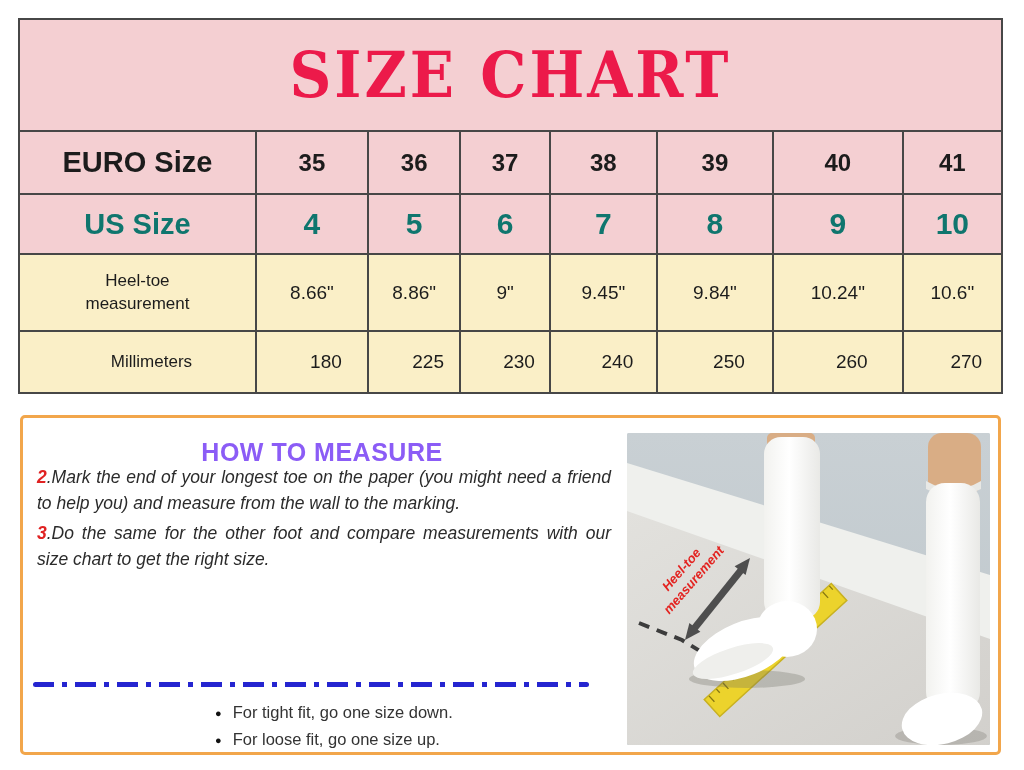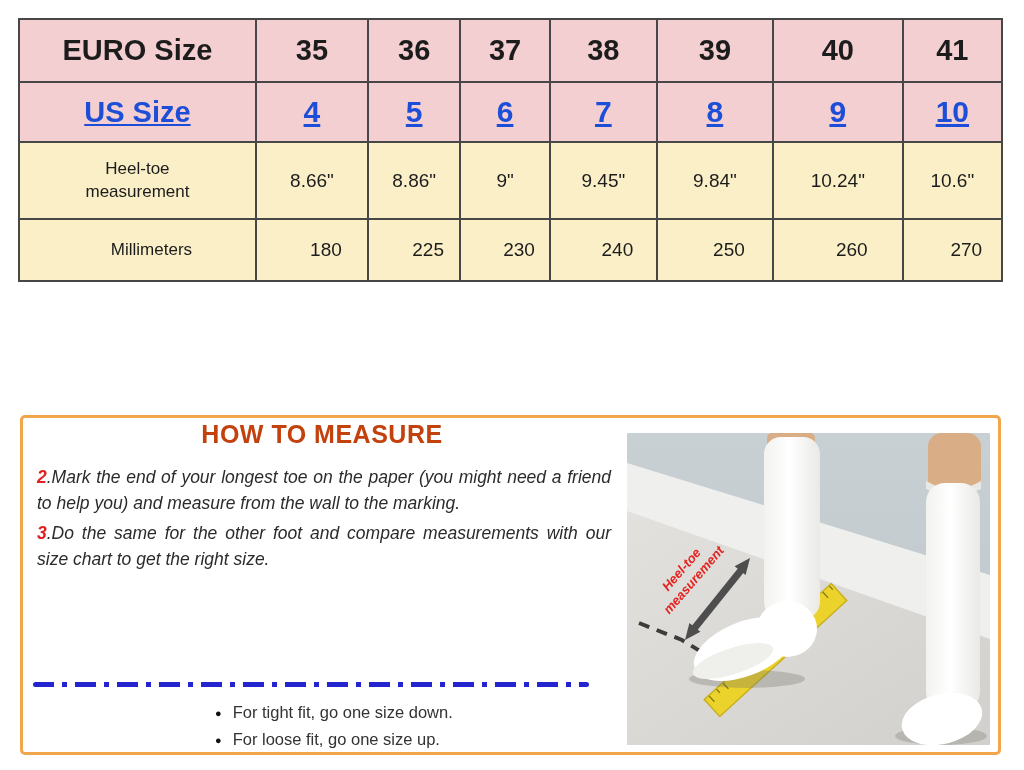--- a/index.html
+++ b/index.html
@@ -7,34 +7,34 @@
         font-family:"Liberation Sans",sans-serif;}
 
   
   .chart-table{position:absolute;left:18px;top:18px;width:985px;border-collapse:collapse;
                table-layout:fixed;background:#f4cfd2;}
   .chart-table td{border:2px solid #474747;text-align:center;vertical-align:middle;
                   color:#1c1c1c;overflow:hidden;}
   .title-cell{height:108px;background:#f4cfd2;}
   .title-text{font-family:"DejaVu Serif",serif;font-weight:bold;font-size:58px;
               letter-spacing:3px;color:#ec1a4a;transform:scaleY(1.08);display:inline-block;}
-  .row-euro td{height:59px;background:#f4cfd2;font-size:29px;font-weight:bold;}
-  .row-us td{height:56px;background:#f4cfd2;font-size:30px;font-weight:bold;color:#1d4ed8;text-decoration:underline;}
+  .row-euro td{height:59px;background:#f4cfd2;font-size:24px;font-weight:bold;}
+  .row-us td{height:56px;background:#f4cfd2;font-size:30px;font-weight:bold;color:#0f766e;}
   .row-heel td{height:73px;background:#faefc7;font-size:19px;}
   .row-mm td{height:58px;background:#faefc7;font-size:19px;padding-left:29px;}
   .row-euro td.lbl{font-size:29px;}
   .row-us td.lbl{font-size:29px;}
   .row-heel td.lbl,.row-mm td.lbl{font-size:17px;}
   .row-heel td.lbl span{display:inline-block;max-width:130px;line-height:1.35;}
 
   
   .measure-box{position:absolute;left:20px;top:415px;width:975px;height:334px;
                background:#ffffff;border:3px solid #f2a64b;border-radius:5px;}
-  .measure-heading{position:absolute;left:12px;top:2px;width:574px;text-align:center;
-                   font-size:25px;font-weight:bold;color:#c2410c;letter-spacing:0.5px;}
+  .measure-heading{position:absolute;left:12px;top:20px;width:574px;text-align:center;
+                   font-size:25px;font-weight:bold;color:#8b5cf6;letter-spacing:0.5px;}
   .steps{position:absolute;left:14px;top:46px;width:574px;}
   .steps p{margin:0 0 3px 0;font-size:17.5px;font-style:italic;line-height:1.5;
            text-align:justify;color:#2b2b2b;}
   .step-num{color:#e02222;font-weight:bold;}
   .blue-divider{position:absolute;left:10px;top:264px;width:556px;height:5px;border-radius:3px;
      background:repeating-linear-gradient(90deg,#2525d0 0 21px,transparent 21px 29px,
                 #2525d0 29px 34px,transparent 34px 42px);}
   .in-between{position:absolute;left:10px;top:285px;width:172px;text-align:center;
               font-size:18px;font-weight:bold;color:#111;line-height:1.5;}
   .bullet-list{position:absolute;left:192px;top:281px;margin:0;padding:0;list-style:none;}
@@ -59,20 +59,25 @@
       <col style="width:24.1%">
         <col style="width:11.4%">
         <col style="width:9.4%">
       <col style="width:9.1%">
         <col style="width:10.9%">
         <col style="width:11.8%">
       <col style="width:13.2%">
         <col style="width:10.1%">
     </colgroup>
     <tbody>
+        <tr>
+      <td colspan="8" class="title-cell">
+        <span class="title-text">SIZE CHART</span>
+      </td>
+    </tr>
     <tr class="row-euro">
       <td class="lbl">EURO Size</td>
       <td>35</td>
       <td>36</td>
       <td>37</td>
       <td>38</td>
       <td>39</td>
       <td>40</td>
       <td>41</td>
     </tr>

